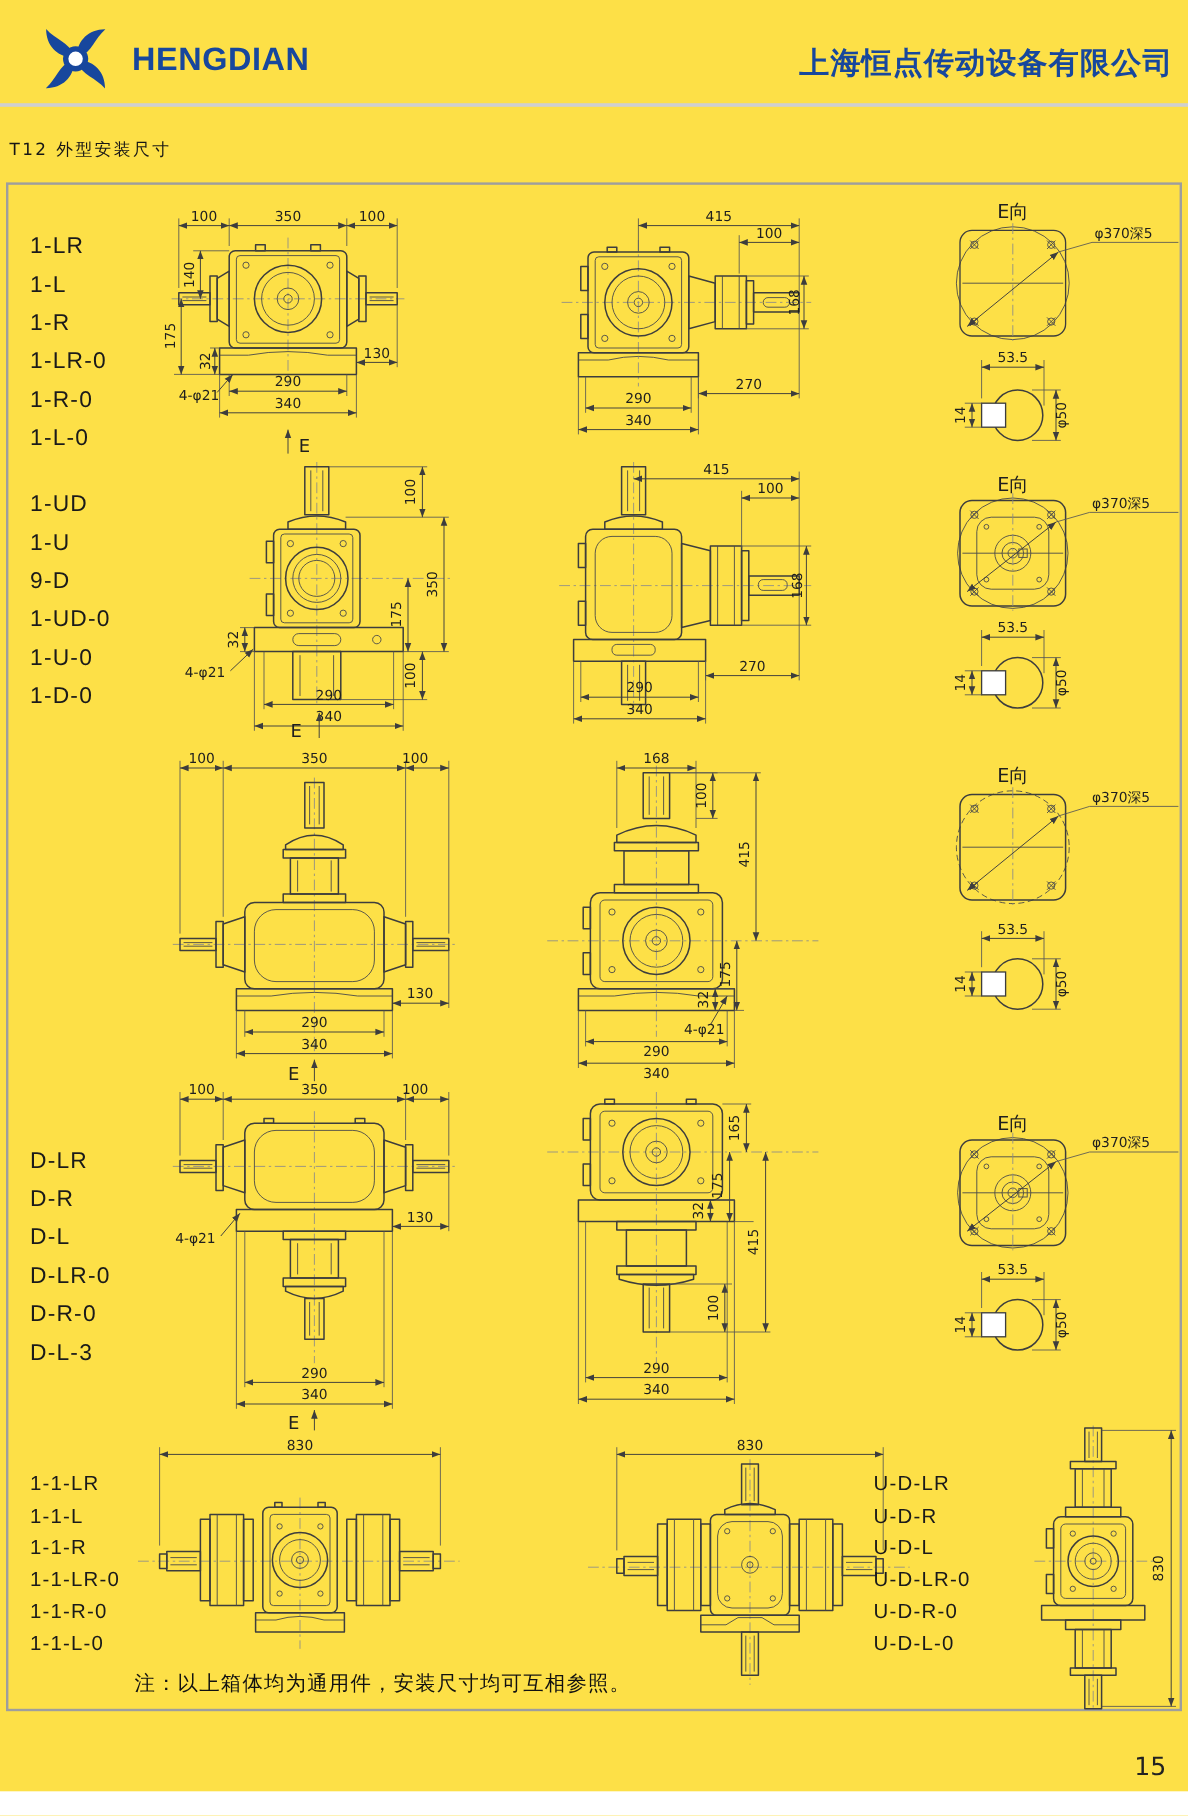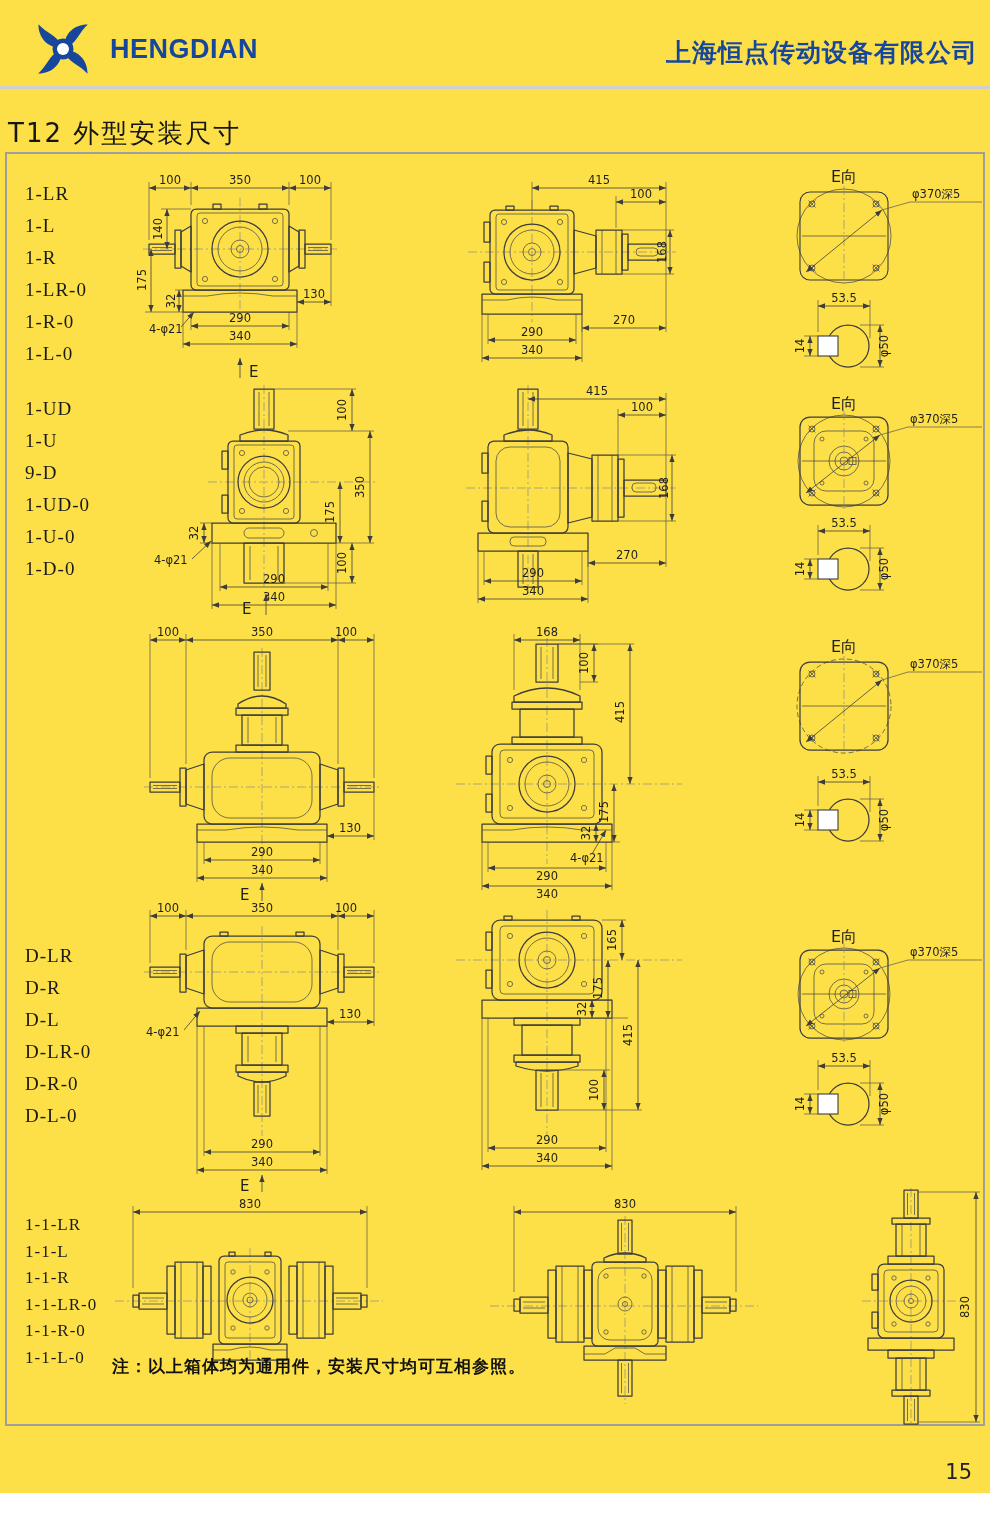--- a/index.html
+++ b/index.html
@@ -5,31 +5,31 @@
   html,body{margin:0;padding:0;background:#fff;}
   .page{position:relative;width:990px;height:1493px;background:#fde047;overflow:hidden;
         font-family:"DejaVu Sans",sans-serif;}
   
   .hdr-brand{position:absolute;left:28px;top:16px;display:flex;align-items:center;gap:12px;}
   .brand-txt{font-family:"Liberation Sans",sans-serif;font-weight:700;font-size:27px;
              color:#17479d;letter-spacing:.5px;}
   .company{position:absolute;right:12px;top:36px;font-family:"Liberation Serif",serif;
            font-weight:700;font-size:25px;color:#17479d;letter-spacing:1px;margin-left:31px;}
   .rule{position:absolute;left:0;top:86px;width:990px;height:3px;background:#cfcfcf;}
-  .title{position:absolute;left:8px;top:116px;font-size:26px;color:#161616;letter-spacing:2px;}
+  .title{position:absolute;left:8px;top:116px;font-size:14px;color:#161616;letter-spacing:2px;}
   
   .frame{position:absolute;left:5px;top:152px;width:976px;height:1270px;border:2px solid #9e9e9e;}
-  .note{position:absolute;left:112px;top:1355px;font-size:17px;font-weight:700;color:#111;
+  .note{position:absolute;left:112px;top:1391px;font-size:17px;font-weight:400;color:#111;
         letter-spacing:1px;}
   .pageno{position:absolute;right:18px;top:1460px;font-size:21px;color:#222;}
   .watermark{position:absolute;left:55px;top:478px;width:930px;font-size:96px;font-weight:700;
              color:rgba(120,120,120,.12);letter-spacing:14px;white-space:nowrap;pointer-events:none;}
   
-  .models{position:absolute;font-family:Liberation Serif, serif;color:#1a1a1a;
-          font-size:19px;line-height:32px;letter-spacing:1px;}
+  .models{position:absolute;font-family:Liberation Sans, sans-serif;color:#1a1a1a;
+          font-size:19px;line-height:32px;letter-spacing:1px;margin-top:12px;}
   .models.small{font-size:17px;line-height:26.5px;}
   
   svg.d{position:absolute;overflow:visible;}
   .ol{fill:none;stroke:#3d3d3d;stroke-width:1.25;stroke-linejoin:round;}
   .tl{fill:none;stroke:#4a4a4a;stroke-width:.75;}
   .wf{fill:#fff;stroke:#3d3d3d;stroke-width:1.1;}
   .cl{fill:none;stroke:#8a8a8a;stroke-width:.7;stroke-dasharray:9 3 2 3;}
   .xl{stroke:#555;stroke-width:.7;fill:none;}
   .dl{stroke:#3d3d3d;stroke-width:.8;fill:none;marker-start:url(#ma);marker-end:url(#ma);}
   .dle{stroke:#3d3d3d;stroke-width:.8;fill:none;marker-end:url(#ma);}
@@ -582,21 +582,21 @@
       <text class="tm" transform="rotate(-90 106 184)" x="106" y="184">φ50</text>
     </g>
   </svg>
 
   <div class="models" style="left:25px;top:940px">
     <div>D-LR</div>
     <div>D-R</div>
     <div>D-L</div>
     <div>D-LR-0</div>
     <div>D-R-0</div>
-    <div>D-L-0</div>
+    <div>D-L-3</div>
   </div>
 
   <svg class="d" style="left:140px;top:900px" width="245" height="292" viewBox="0 0 245 292">
     <g>
       <line class="cl" x1="122" y1="26" x2="122" y2="236"></line>
         <line class="cl" x1="4" y1="72" x2="240" y2="72"></line>
     </g>
     <g>
       <rect class="ol" x="80" y="32" width="8" height="4"></rect>
         <rect class="ol" x="156" y="32" width="8" height="4"></rect>
@@ -856,20 +856,28 @@
         <line class="tl" x1="138.5" y1="167" x2="138.5" y2="197"></line>
     </g>
     <g>
       <line class="xl" x1="24" y1="96" x2="24" y2="10"></line>
         <line class="xl" x1="246" y1="96" x2="246" y2="10"></line>
       <line class="dl" x1="24" y1="16" x2="246" y2="16"></line>
       <text class="tm" x="135" y="12">830</text>
     </g>
   </svg>
 
+  <div class="models small" style="left:728px;top:1212px">
+    <div>U-D-LR</div>
+    <div>U-D-R</div>
+    <div>U-D-L</div>
+    <div>U-D-LR-0</div>
+    <div>U-D-R-0</div>
+    <div>U-D-L-0</div>
+  </div>
 
   <svg class="d" style="left:842px;top:1186px" width="148" height="240" viewBox="0 0 148 240">
     <line class="cl" x1="69" y1="2" x2="69" y2="238"></line>
       <line class="cl" x1="20" y1="115" x2="120" y2="115"></line>
     <g>
       <rect class="ol" x="62" y="4" width="14" height="28"></rect>
         <line class="tl" x1="65.5" y1="7" x2="65.5" y2="29"></line>
         <line class="tl" x1="72.5" y1="7" x2="72.5" y2="29"></line>
       <rect class="ol" x="50" y="32" width="38" height="6"></rect>
       <rect class="ol" x="54" y="38" width="30" height="32"></rect>

